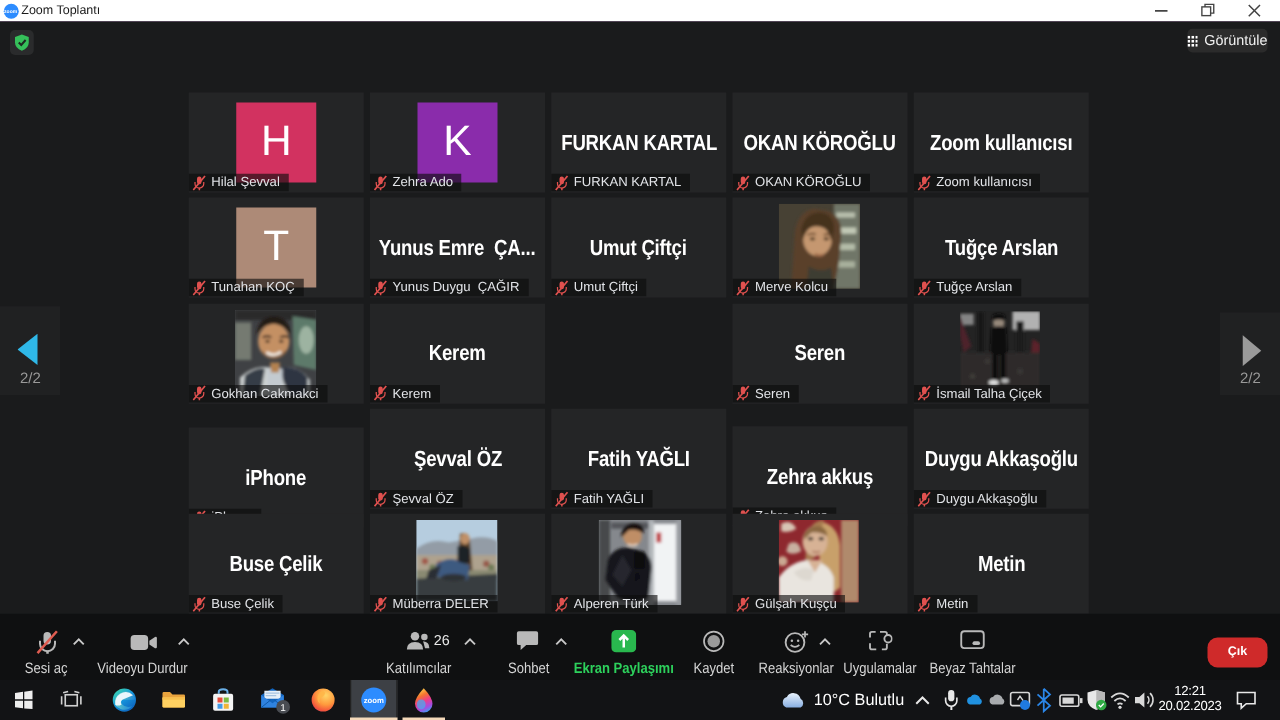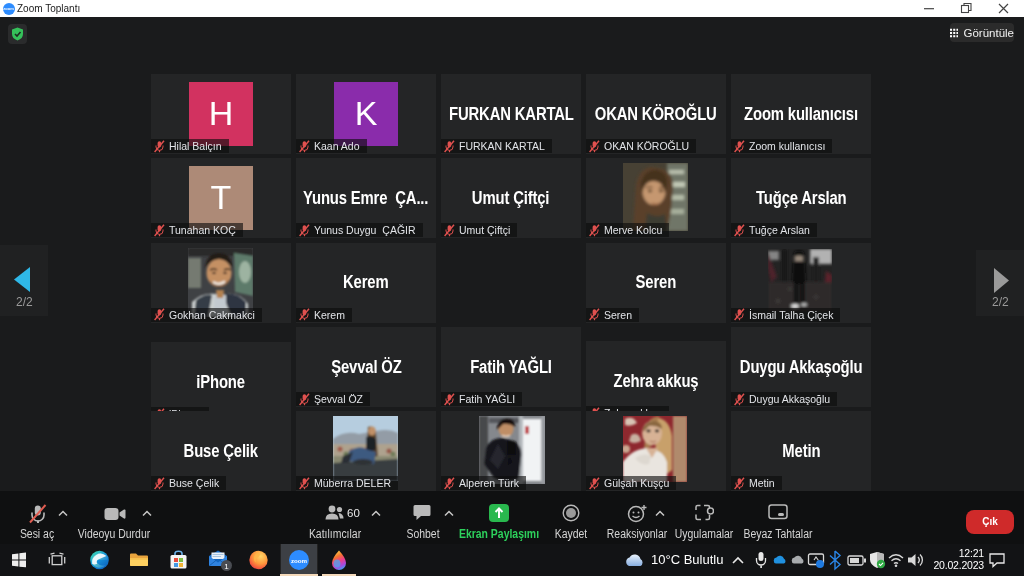--- a/index.html
+++ b/index.html
@@ -28,21 +28,21 @@
 .pg{position:absolute;color:#9a9a9a;font-size:12px}
 
 .bar{position:absolute;left:0;top:474px;width:1024px;height:53px;background:#0f1011}
 .bi{position:absolute;top:13px}
 .bl{position:absolute;top:36px;color:#d5d5d5;font-size:12px;white-space:pre;transform:translateX(-50%) scaleX(.87)}
 .car{position:absolute;top:19px}
 .exit{position:absolute;left:966px;top:19px;width:48px;height:24px;background:#cf2a2a;border-radius:8px;color:#fff;font-size:10px;font-weight:bold;text-align:center;line-height:24px}
 
 .tk{position:absolute;left:0;top:544px;width:1024px;height:32px;background:#121315}
 .tki{position:absolute;top:0;height:32px;display:flex;align-items:center;justify-content:center}
-.clock{position:absolute;left:920px;top:4px;width:64px;text-align:right;color:#fff;font-size:10.5px;line-height:11.5px;letter-spacing:-0.2px}
+.clock{position:absolute;left:920px;top:4px;width:64px;text-align:center;color:#fff;font-size:10.5px;line-height:11.5px;letter-spacing:-0.2px}
 .wtxt{position:absolute;left:651px;top:0;height:32px;line-height:32px;color:#fff;font-size:13px}
 </style></head><body>
 <div id="stage">
 <div class="tb">
 <div class="zi">zoom</div>
       <div class="tt">Zoom Toplantı</div>
 <svg style="left:922px;top:0" width="16" height="17">
         <line x1="2" y1="8.7" x2="12" y2="8.7" stroke="#444" stroke-width="1.2"></line>
       </svg>
 <svg style="left:959px;top:0" width="16" height="17">
@@ -87,32 +87,32 @@
 
 <div class="tile" style="left:151px;top:57px">
 <div class="av" style="background:#d23260">H</div>
 <div class="lbl"><svg width="11" height="13" viewBox="0 0 11 13">
             <g fill="#e0514f">
               <rect x="3.6" y="1.2" width="3.6" height="6.2" rx="1.8"></rect>
               <path d="M2 5.5 v1.4 a3.5 3.5 0 0 0 7 0 V5.5" fill="none" stroke="#e0514f" stroke-width="1"></path>
               <rect x="4.9" y="10.2" width="1.2" height="2"></rect>
             </g>
             <line x1="0.6" y1="12" x2="10" y2="0.8" stroke="#e0514f" stroke-width="1.4"></line>
-          </svg><span>Hilal Balçın</span></div>
+          </svg><span>Hilal Şevval</span></div>
 </div>
 <div class="tile" style="left:296px;top:57px">
 <div class="av" style="background:#8a2cab">K</div>
 <div class="lbl"><svg width="11" height="13" viewBox="0 0 11 13">
             <g fill="#e0514f">
               <rect x="3.6" y="1.2" width="3.6" height="6.2" rx="1.8"></rect>
               <path d="M2 5.5 v1.4 a3.5 3.5 0 0 0 7 0 V5.5" fill="none" stroke="#e0514f" stroke-width="1"></path>
               <rect x="4.9" y="10.2" width="1.2" height="2"></rect>
             </g>
             <line x1="0.6" y1="12" x2="10" y2="0.8" stroke="#e0514f" stroke-width="1.4"></line>
-          </svg><span>Kaan Ado</span></div>
+          </svg><span>Zehra Ado</span></div>
 </div>
 <div class="tile" style="left:441px;top:57px">
 <div class="bn"><span>FURKAN KARTAL</span></div>
 <div class="lbl"><svg width="11" height="13" viewBox="0 0 11 13">
             <g fill="#e0514f">
               <rect x="3.6" y="1.2" width="3.6" height="6.2" rx="1.8"></rect>
               <path d="M2 5.5 v1.4 a3.5 3.5 0 0 0 7 0 V5.5" fill="none" stroke="#e0514f" stroke-width="1"></path>
               <rect x="4.9" y="10.2" width="1.2" height="2"></rect>
             </g>
             <line x1="0.6" y1="12" x2="10" y2="0.8" stroke="#e0514f" stroke-width="1.4"></line>
@@ -518,21 +518,21 @@
         </svg>
 <div class="bl" style="left:114px">Videoyu Durdur</div>
 <svg class="bi" style="left:324px" width="21" height="18" viewBox="0 0 21 18">
           <g fill="#b9b9b9">
             <circle cx="8" cy="5" r="3.4"></circle>
             <path d="M1.5 15.5 Q1.5 9.5 8 9.5 Q14.5 9.5 14.5 15.5 Z"></path>
             <circle cx="15.5" cy="5.5" r="2.6"></circle>
             <path d="M14.5 9 Q19.5 9.5 19.5 14.5 L16 14.5"></path>
           </g>
         </svg>
-<div style="position:absolute;left:347px;top:16px;color:#e8e8e8;font-size:11.5px">60</div>
+<div style="position:absolute;left:347px;top:16px;color:#e8e8e8;font-size:11.5px">26</div>
 <svg class="car" style="left:371px" width="10" height="7">
           <path d="M1 5.5 L5 1.5 L9 5.5" fill="none" stroke="#c8c8c8" stroke-width="1.5"></path>
         </svg>
 <div class="bl" style="left:335px">Katılımcılar</div>
 <svg class="bi" style="left:413px" width="18" height="17" viewBox="0 0 18 17">
           <path d="M2 1 H16 Q17.5 1 17.5 2.5 V10.5 Q17.5 12 16 12 H8 L3.5 16 V12 H2 Q0.5 12 0.5 10.5 V2.5 Q0.5 1 2 1 Z" fill="#b9b9b9"></path>
         </svg>
 <svg class="car" style="left:444px" width="10" height="7">
           <path d="M1 5.5 L5 1.5 L9 5.5" fill="none" stroke="#c8c8c8" stroke-width="1.5"></path>
         </svg>

